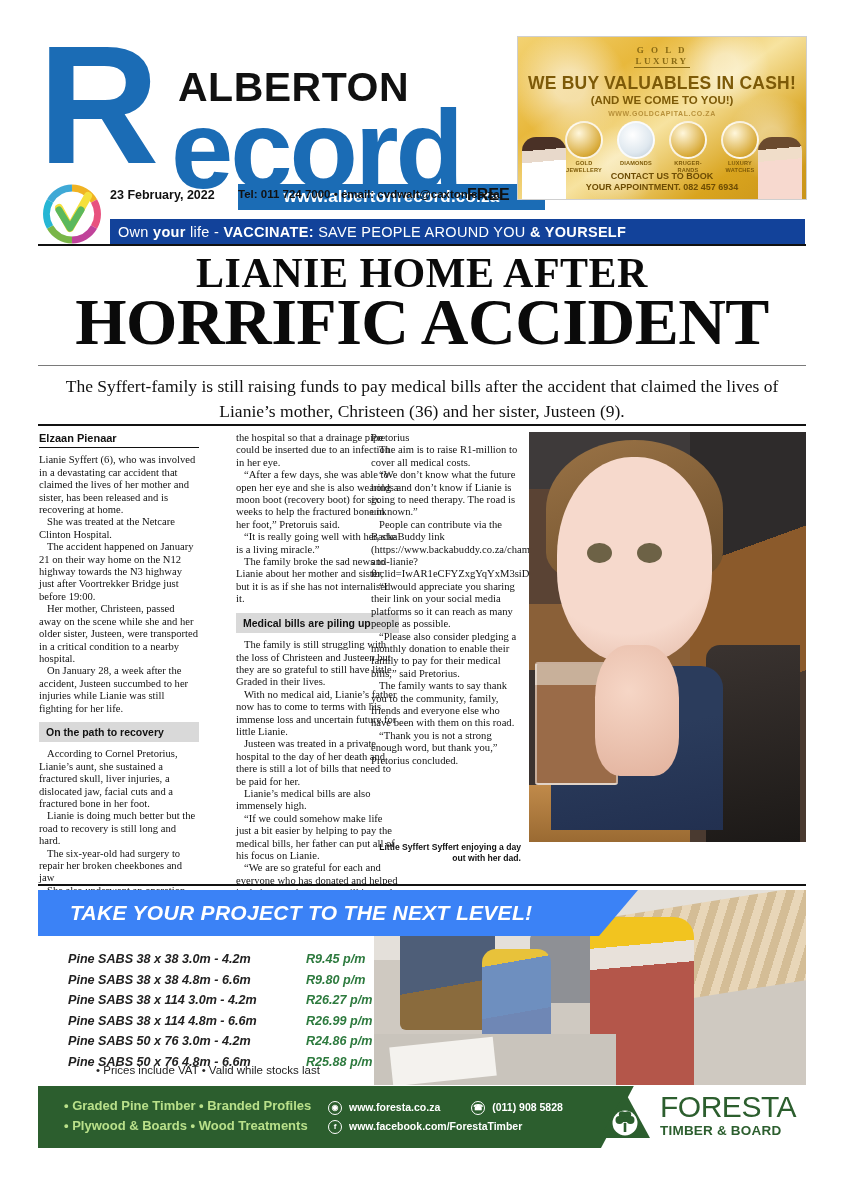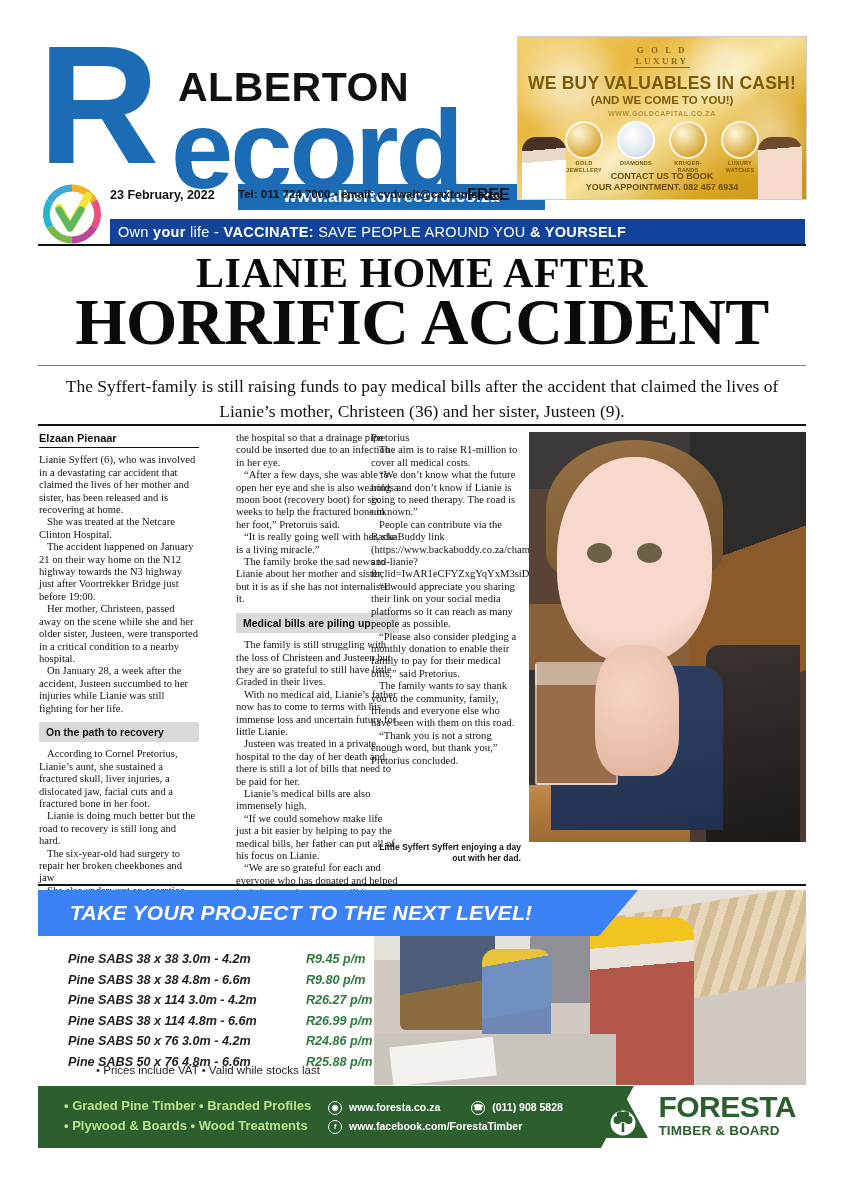--- a/index.html
+++ b/index.html
@@ -316,21 +316,21 @@
     width:14px; height:14px; border-radius:50%;
     border:1.4px solid #fff; display:inline-flex; align-items:center; justify-content:center;
     font-size:8px; color:#fff; flex:0 0 14px;
   }
   .fa-logo { position:absolute; right:10px; top:4px; display:flex; align-items:center; gap:9px; }
   .fa-tree {
     width:52px; height:50px; position:relative;
   }
   .fa-word { line-height:1; }
   .fa-word .w1 {
-    font-family:"Liberation Sans", sans-serif; font-weight:bold;
+    font-family:"Liberation Sans", sans-serif; font-weight:normal;
     font-size:30px; color:#2c5e2e; letter-spacing:-.5px; display:block;
   }
   .fa-word .w2 {
     font-family:"Liberation Sans", sans-serif; font-weight:bold;
     font-size:13.5px; color:#2c5e2e; letter-spacing:.2px; display:block; margin-top:2px;
   }
 </style>
 </head>
 <body>
 

